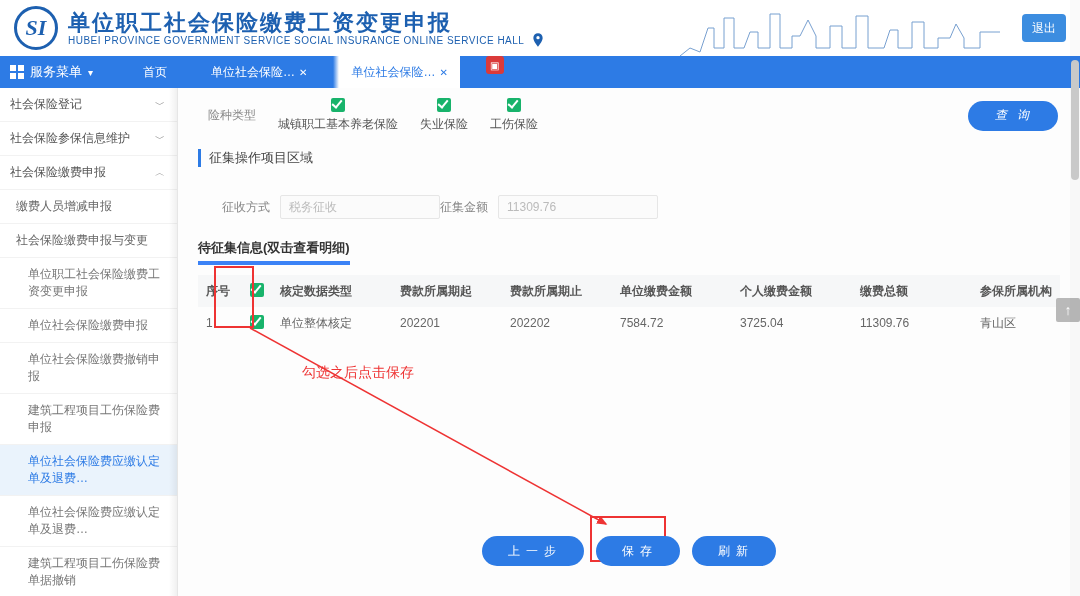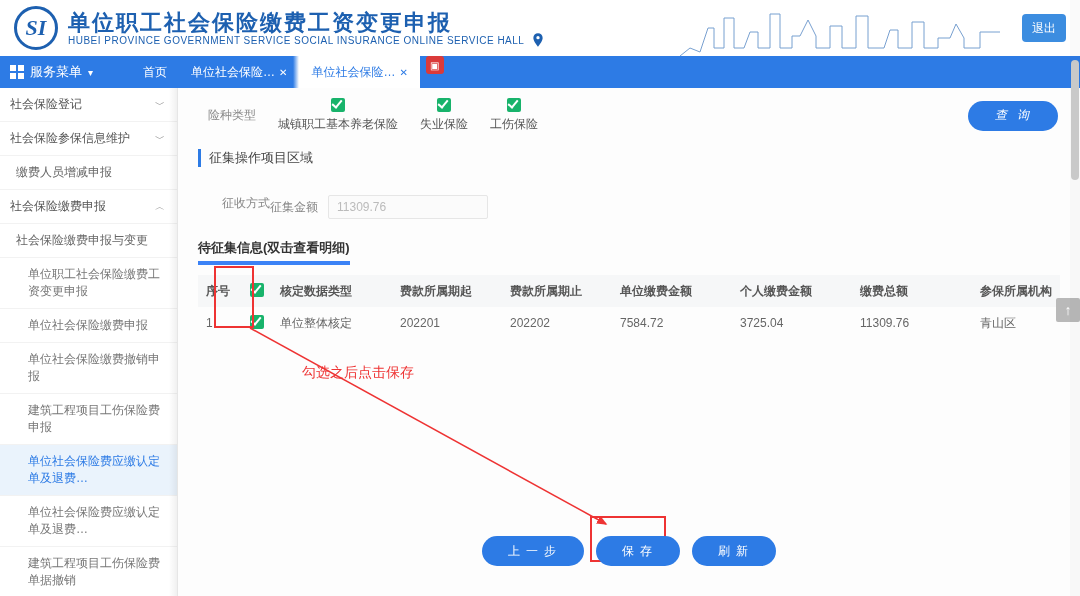--- a/index.html
+++ b/index.html
@@ -15,21 +15,21 @@
   .pin svg { width: 16px; height: 16px; fill: #1d60b0; }
   .skyline { position: absolute; right: 80px; bottom: 0; width: 320px; height: 48px; opacity: 0.6; }
   .skyline svg { width: 100%; height: 100%; stroke: #1d60b0; fill: none; stroke-width: 1; }
   .exit-btn { position: absolute; right: 14px; top: 14px; width: 44px; height: 28px; background: #3c8de0; color: #fff; border-radius: 4px; display: flex; align-items: center; justify-content: center; font-size: 12px; cursor: pointer; }
 
   
   .bluebar { height: 32px; background: #2d7be5; display: flex; align-items: stretch; color: #fff; padding-left: 10px; }
   .menu-toggle { display: flex; align-items: center; gap: 6px; padding-right: 20px; font-size: 13px; cursor: pointer; }
   .menu-toggle .grid { width: 14px; height: 14px; display: grid; grid-template-columns: 1fr 1fr; grid-template-rows: 1fr 1fr; gap: 2px; }
   .menu-toggle .grid span { background: #fff; }
-  .tabstrip { display: flex; align-items: stretch; margin-left: 18px; }
+  .tabstrip { display: flex; align-items: stretch; margin-left: 18px; gap: 20px; }
   .tab { display: flex; align-items: center; padding: 0 12px; font-size: 12px; cursor: pointer; position: relative; }
   .tab .x { margin-left: 4px; font-size: 10px; }
   .tab.active { background: #fff; color: #2d7be5; }
   .tab.active::before { content: ""; position: absolute; left: -6px; top: 0; bottom: 0; width: 6px; background: linear-gradient(to right, #2d7be5, #fff); }
   .tab-icon { width: 18px; height: 18px; margin-left: 6px; background: #da3a3a; border-radius: 3px; display: inline-flex; align-items: center; justify-content: center; color: #fff; font-size: 10px; cursor: pointer; }
 
   
   .body { display: flex; height: calc(596px - 56px - 32px); }
   .sidebar { width: 178px; background: #fff; border-right: 1px solid #e6e6e6; overflow-y: hidden; position: relative; }
   .sidebar::after { content: ""; position: absolute; right: 0; top: 0; width: 8px; height: 100%; background: linear-gradient(to left, rgba(0,0,0,0.06), rgba(0,0,0,0)); }
@@ -132,26 +132,26 @@
 
   <div class="sidebar" id="sidebar">
       <div class="side-item lvl1">
         <span>社会保险登记</span>
         <span class="chev">﹀</span>
       </div>
       <div class="side-item lvl1">
         <span>社会保险参保信息维护</span>
         <span class="chev">﹀</span>
       </div>
-      <div class="side-item lvl2">
-        <span>缴费人员增减申报</span>
-      </div>
       <div class="side-item lvl1">
         <span>社会保险缴费申报</span>
         <span class="chev">︿</span>
+      </div>
+      <div class="side-item lvl2">
+        <span>缴费人员增减申报</span>
       </div>
       <div class="side-item lvl2">
         <span>社会保险缴费申报与变更</span>
       </div>
       <div class="side-item lvl3">
         <span>单位职工社会保险缴费工资变更申报</span>
       </div>
       <div class="side-item lvl3">
         <span>单位社会保险缴费申报</span>
       </div>
@@ -188,20 +188,21 @@
           <span>工伤保险</span>
         </label>
       <div class="btn-query">查询</div>
     </div>
 
     <div class="sect">征集操作项目区域</div>
 
     <div class="collect">
       <div class="inp">
         <span class="l">征收方式</span>
+        <span class="box">税务征收</span>
       </div>
       <div class="inp">
         <span class="l">征集金额</span>
         <span class="box">11309.76</span>
       </div>
     </div>
 
     <div class="tbl-title">待征集信息(双击查看明细)</div>
 
     <div class="tbl">

